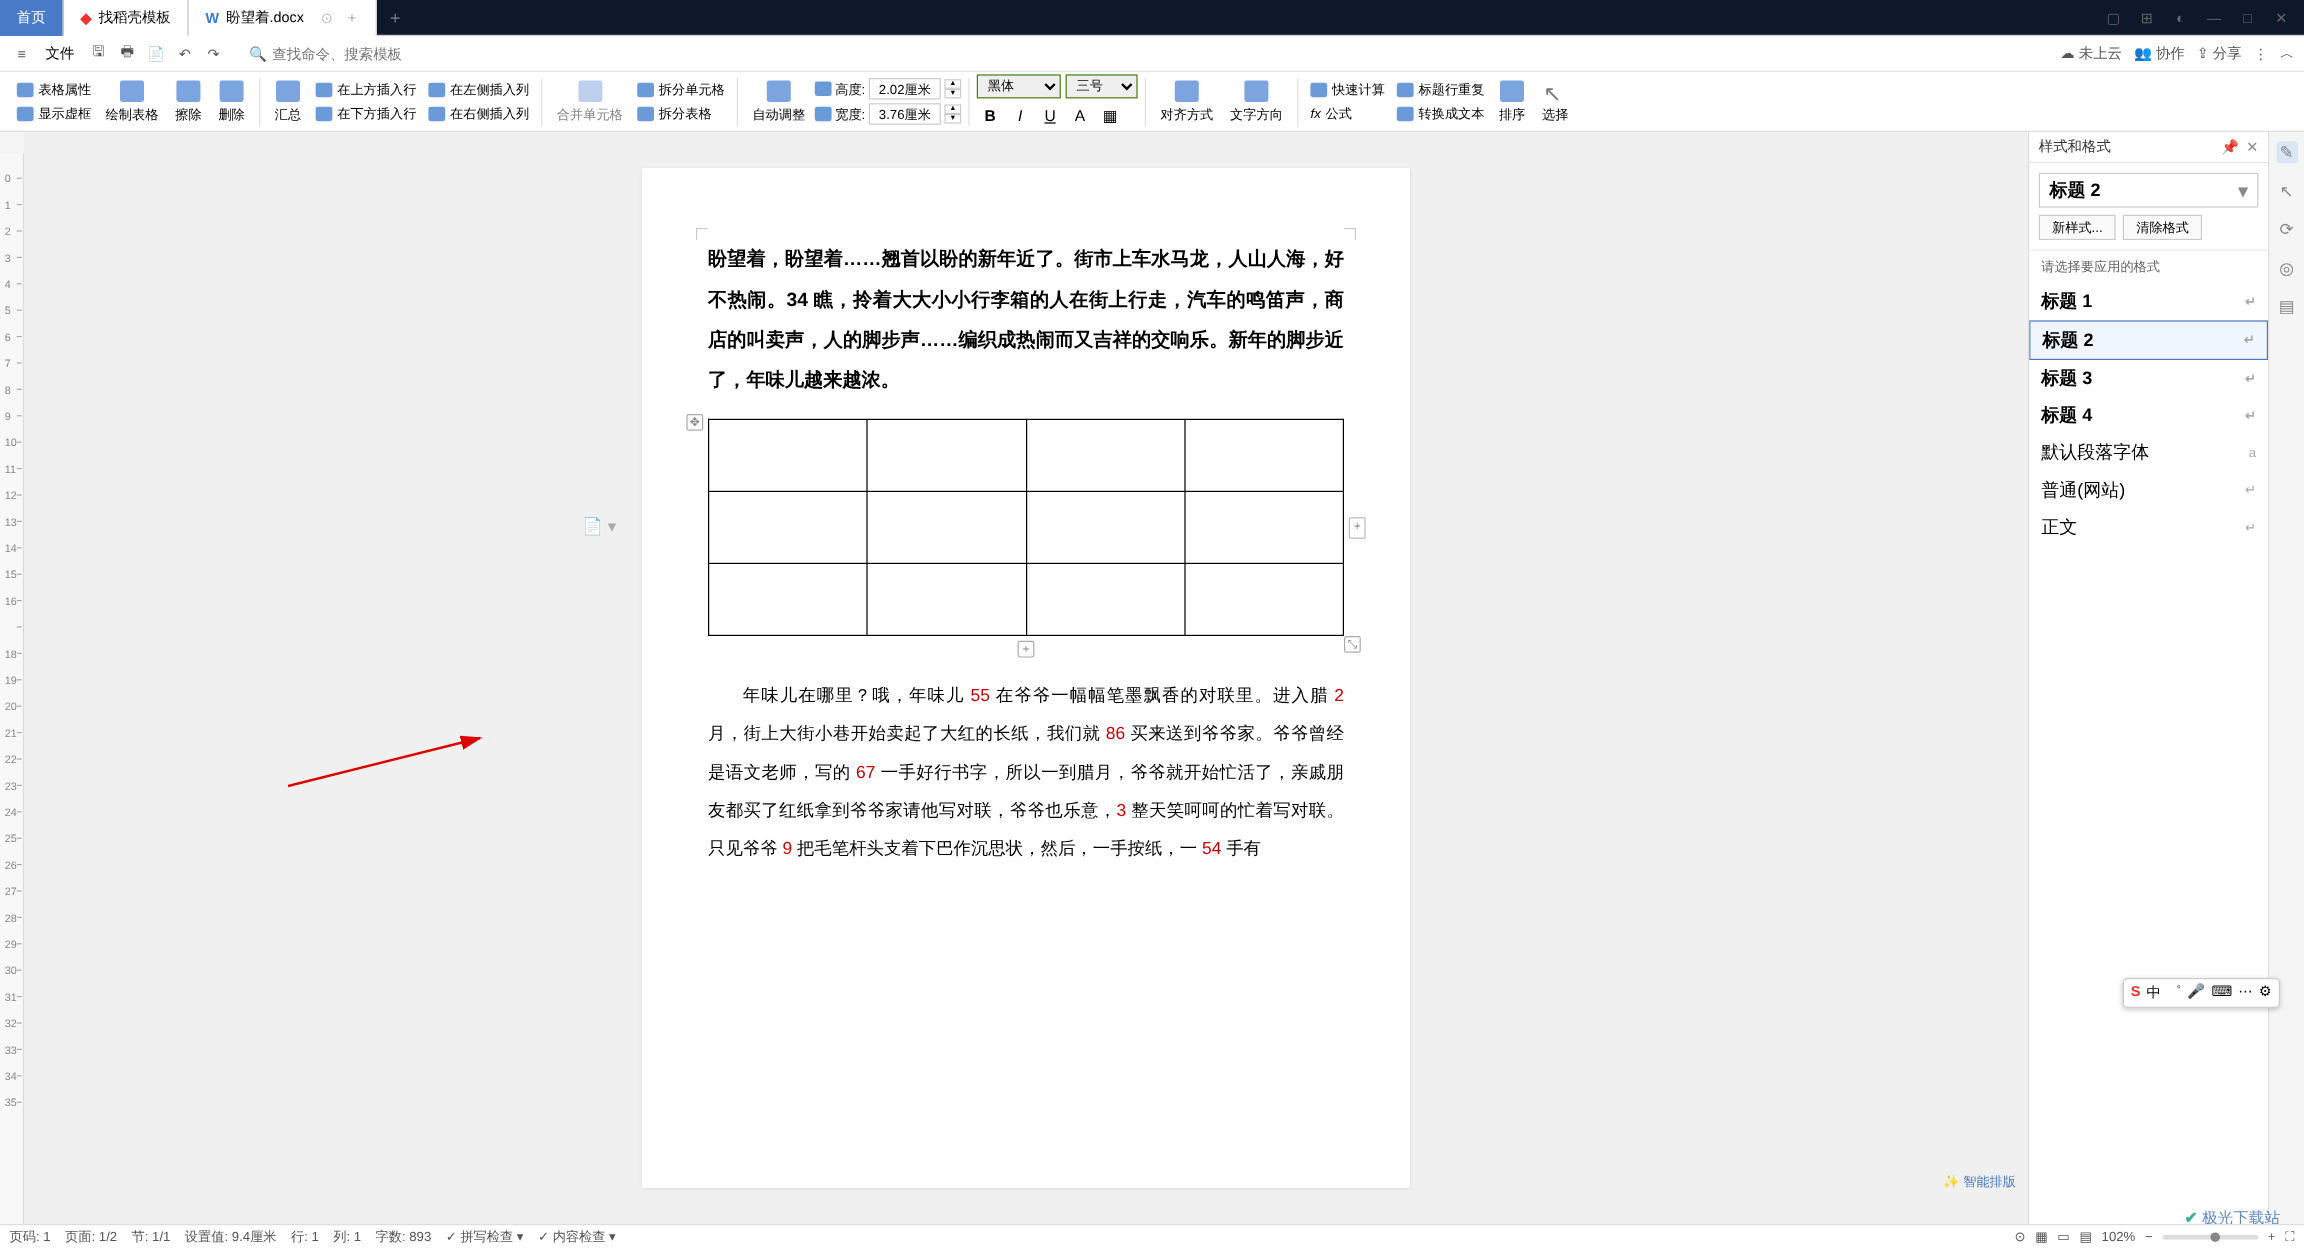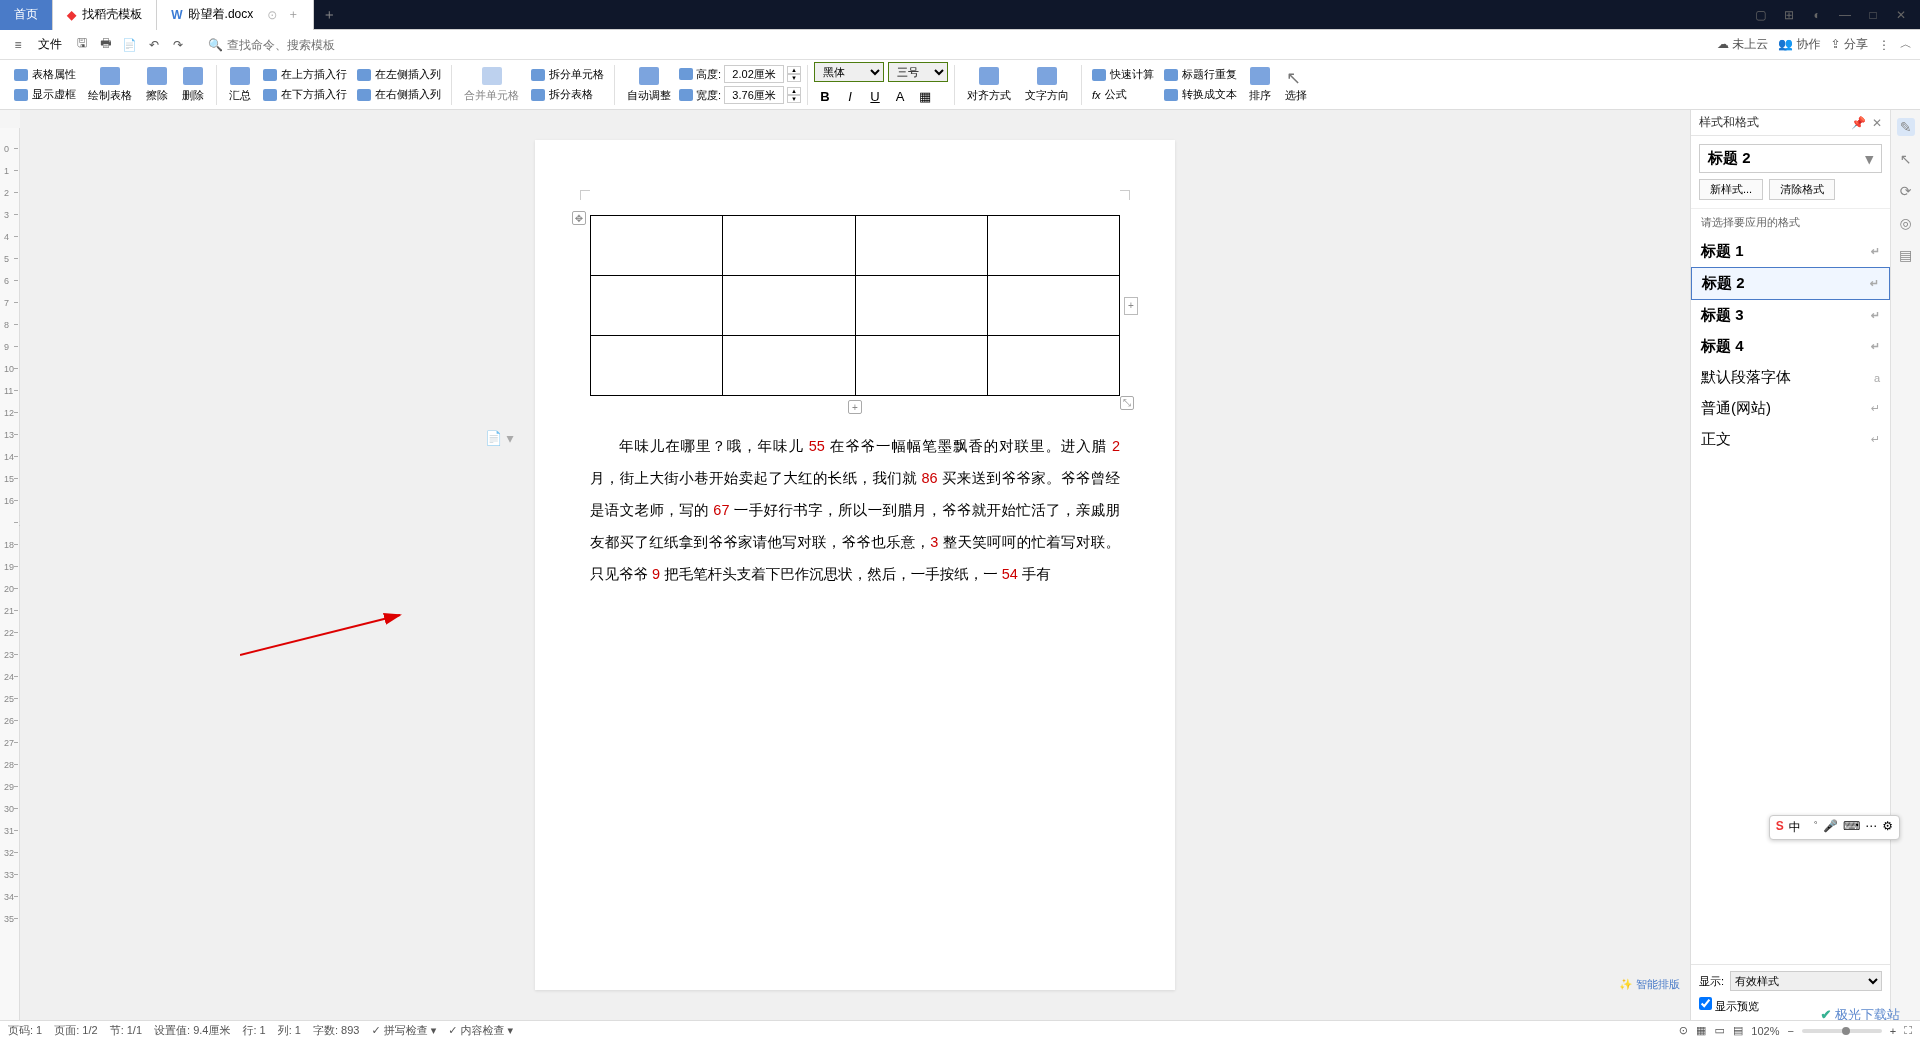--- a/index.html
+++ b/index.html
@@ -458,20 +458,21 @@
 <div class="main">
   <div style="width:20px"></div>
   <div class="doc-area">
     <div class="page">
       <div class="page-corner pc-tl"></div>
       <div class="page-corner pc-tr"></div>
       <div class="doc-icons">
         <span>📄</span>
           <span>▾</span>
       </div>
+      <p class="body-text">盼望着，盼望着……翘首以盼的新年近了。街市上车水马龙，人山人海，好不热闹。34 瞧，拎着大大小小行李箱的人在街上行走，汽车的鸣笛声，商店的叫卖声，人的脚步声……编织成热闹而又吉祥的交响乐。新年的脚步近了，年味儿越来越浓。</p>
       <div style="position:relative">
         <div class="table-handle th-tl">✥</div>
         <div class="side-add">+</div>
         <table class="doc-table">
           <tbody>
               <tr>
                 <td></td>
                 <td></td>
                 <td></td>
                 <td></td>
@@ -548,27 +549,20 @@
           <span class="ret">a</span>
         </div>
       <div class="style-item">
           <span>普通(网站)</span>
           <span class="ret">↵</span>
         </div>
       <div class="style-item">
           <span>正文</span>
           <span class="ret">↵</span>
         </div>
-    </div>
-    <div class="panel-bottom">
-      <div class="show-sel">
-        <span>显示:</span>
-        <select class="show-select"><option>有效样式</option></select>
-      </div>
-      <label><input type="checkbox" checked="" style=""> <span>显示预览</span></label>
     </div>
   </div>
 
   <div class="right-iconbar">
     <div class="rib-icon" style="background:#d9e6f7;border-radius:3px;padding:2px">✎</div>
     <div class="rib-icon">↖</div>
     <div class="rib-icon">⟳</div>
     <div class="rib-icon">◎</div>
     <div class="rib-icon">▤</div>
   </div>

